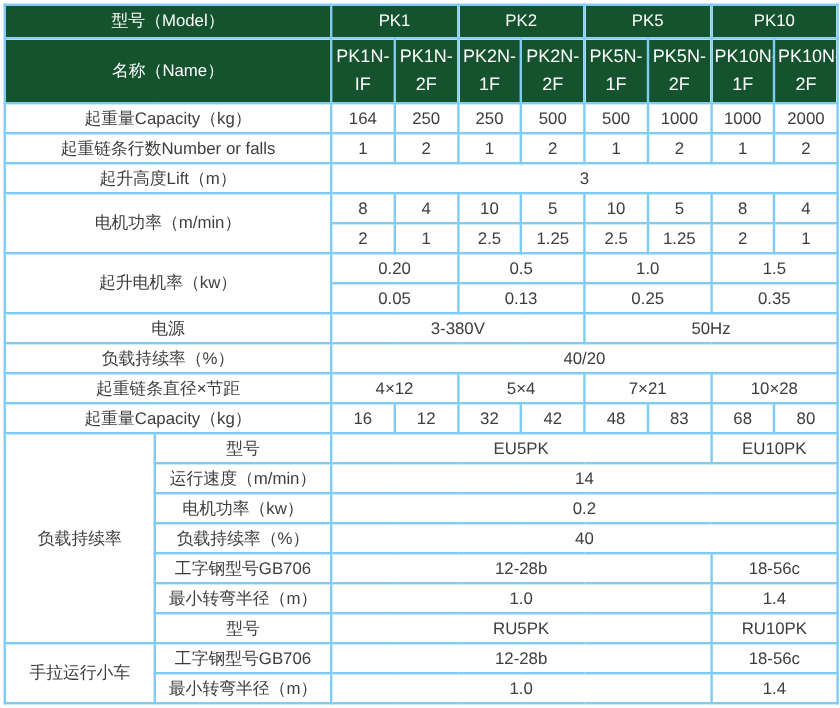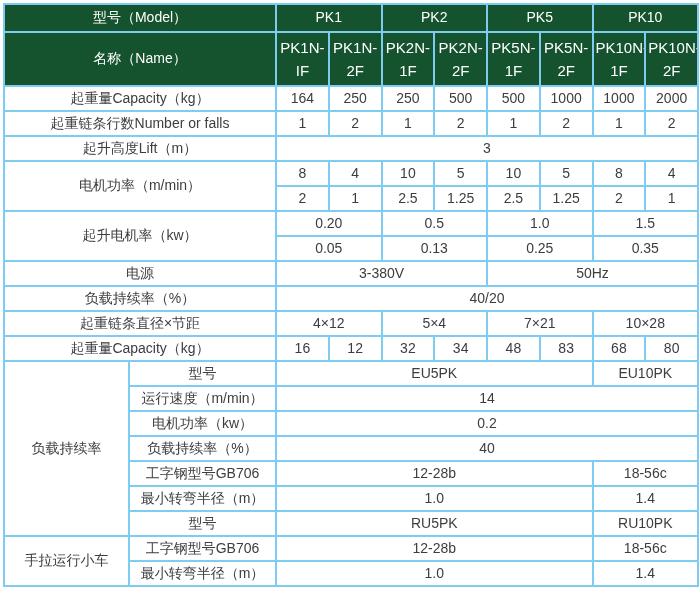--- a/index.html
+++ b/index.html
@@ -167,21 +167,21 @@
           <td class="v" colspan="2">4×12</td>
           <td class="v" colspan="2">5×4</td>
           <td class="v" colspan="2">7×21</td>
           <td class="v" colspan="2">10×28</td>
         </tr>
         <tr>
           <td class="l" colspan="2">起重量Capacity（kg）</td>
           <td class="v">16</td>
           <td class="v">12</td>
           <td class="v">32</td>
-          <td class="v">34</td>
+          <td class="v">42</td>
           <td class="v">48</td>
           <td class="v">83</td>
           <td class="v">68</td>
           <td class="v">80</td>
         </tr>
         <tr>
           <td class="g" rowspan="7">负载持续率</td>
           <td class="l">型号</td>
           <td class="v" colspan="6">EU5PK</td>
           <td class="v" colspan="2">EU10PK</td>

